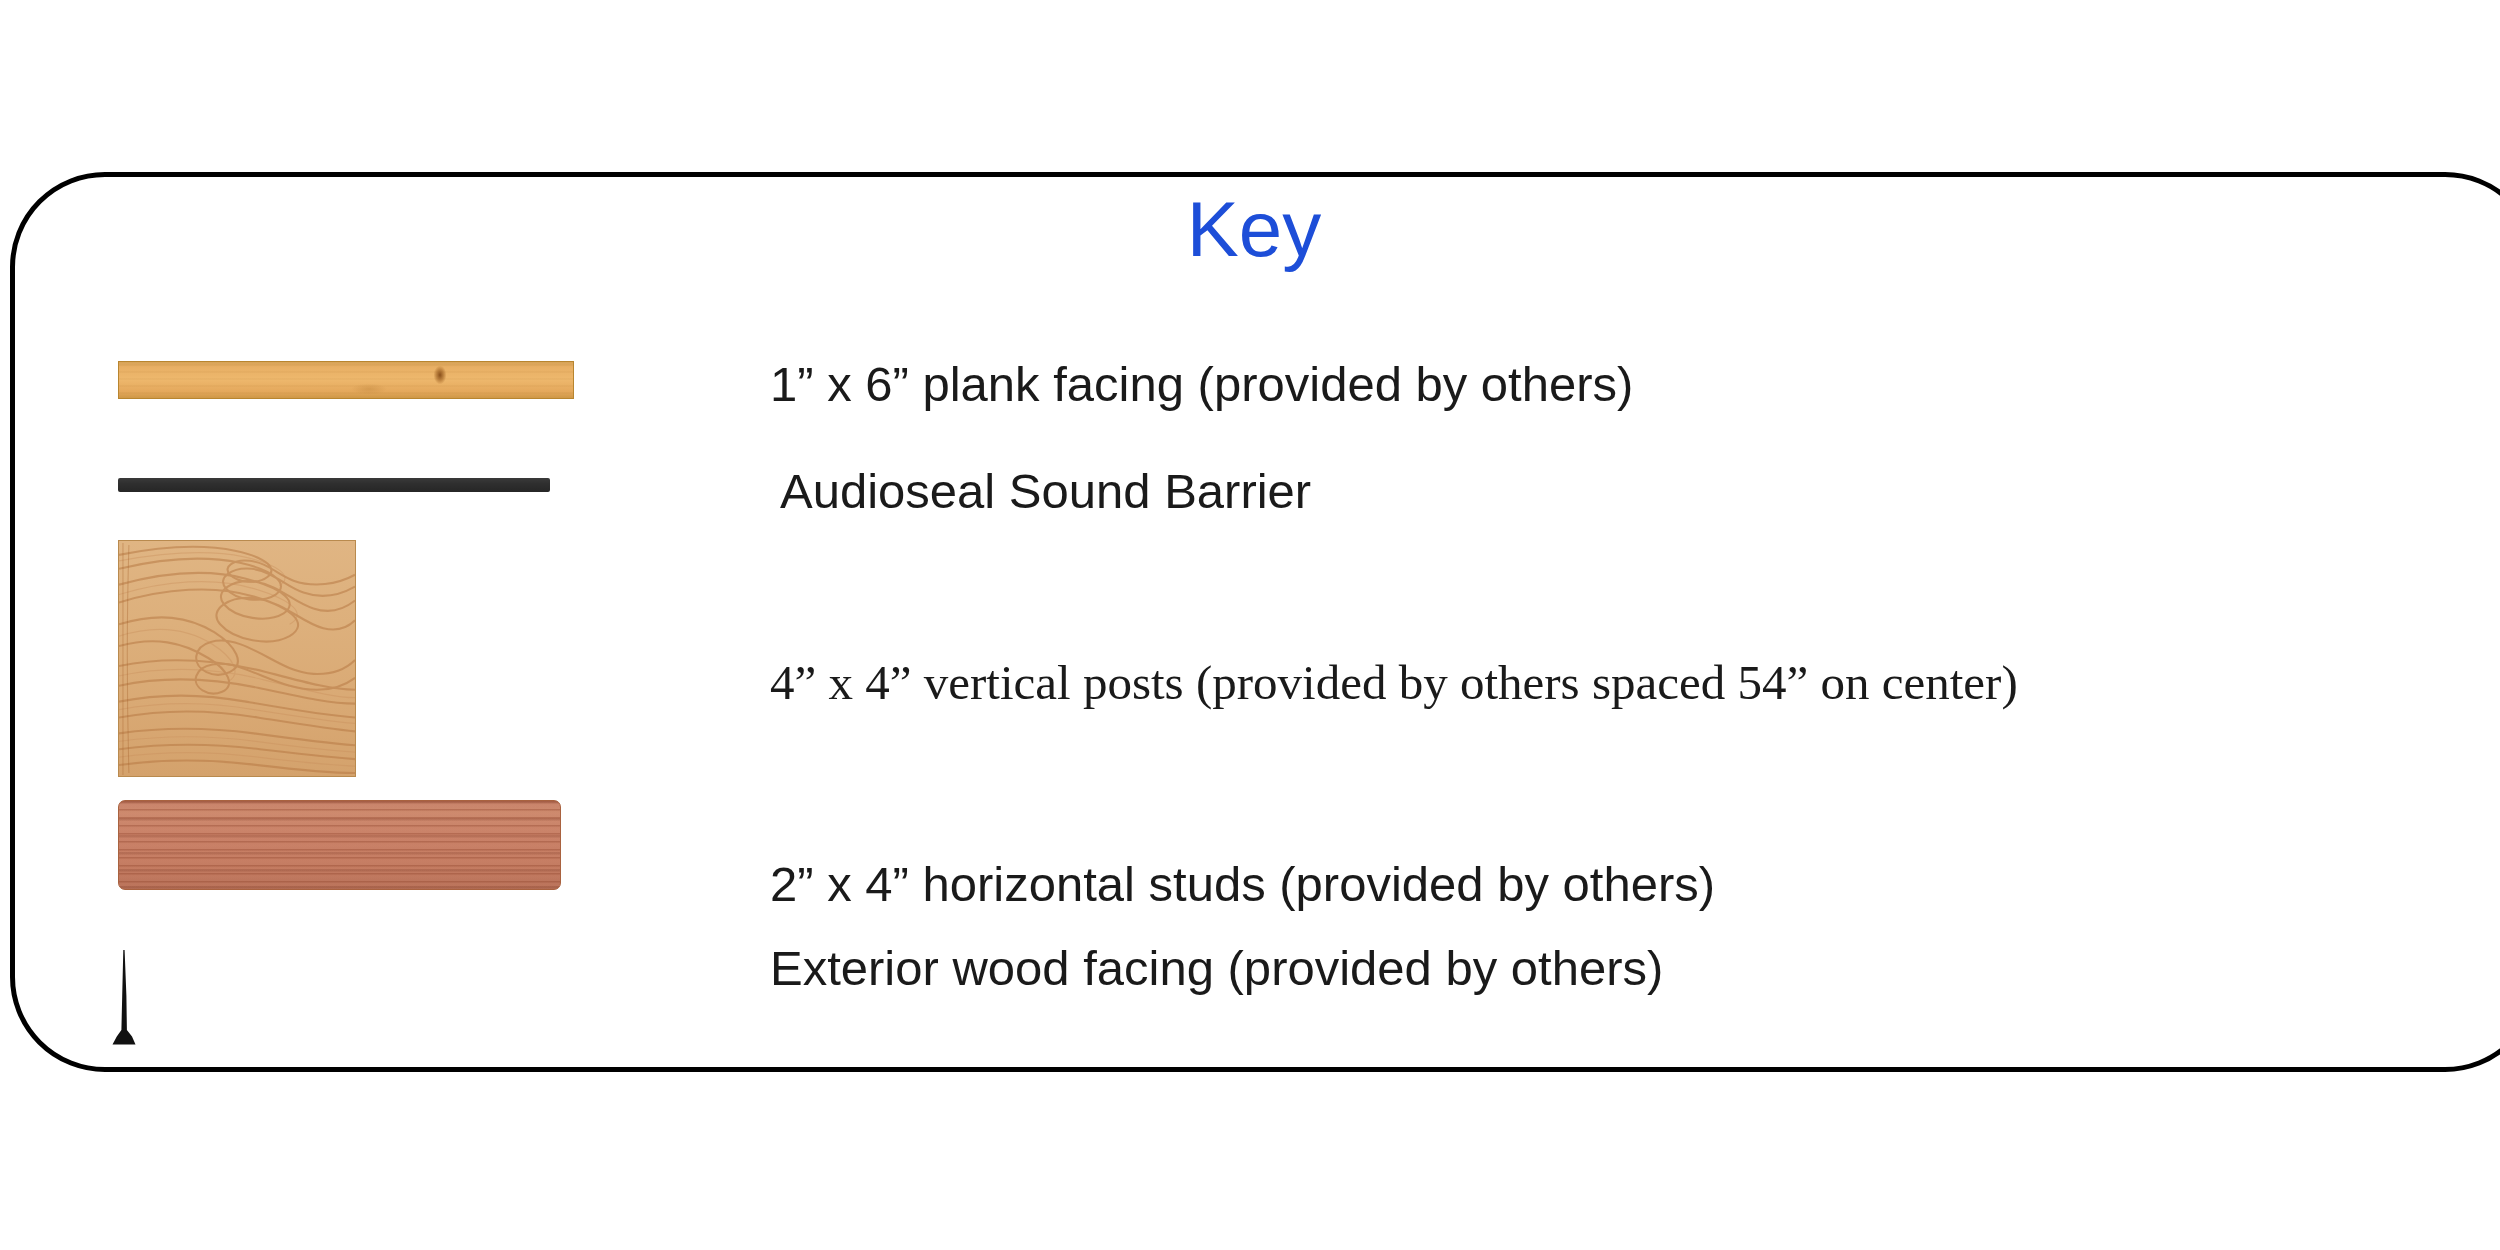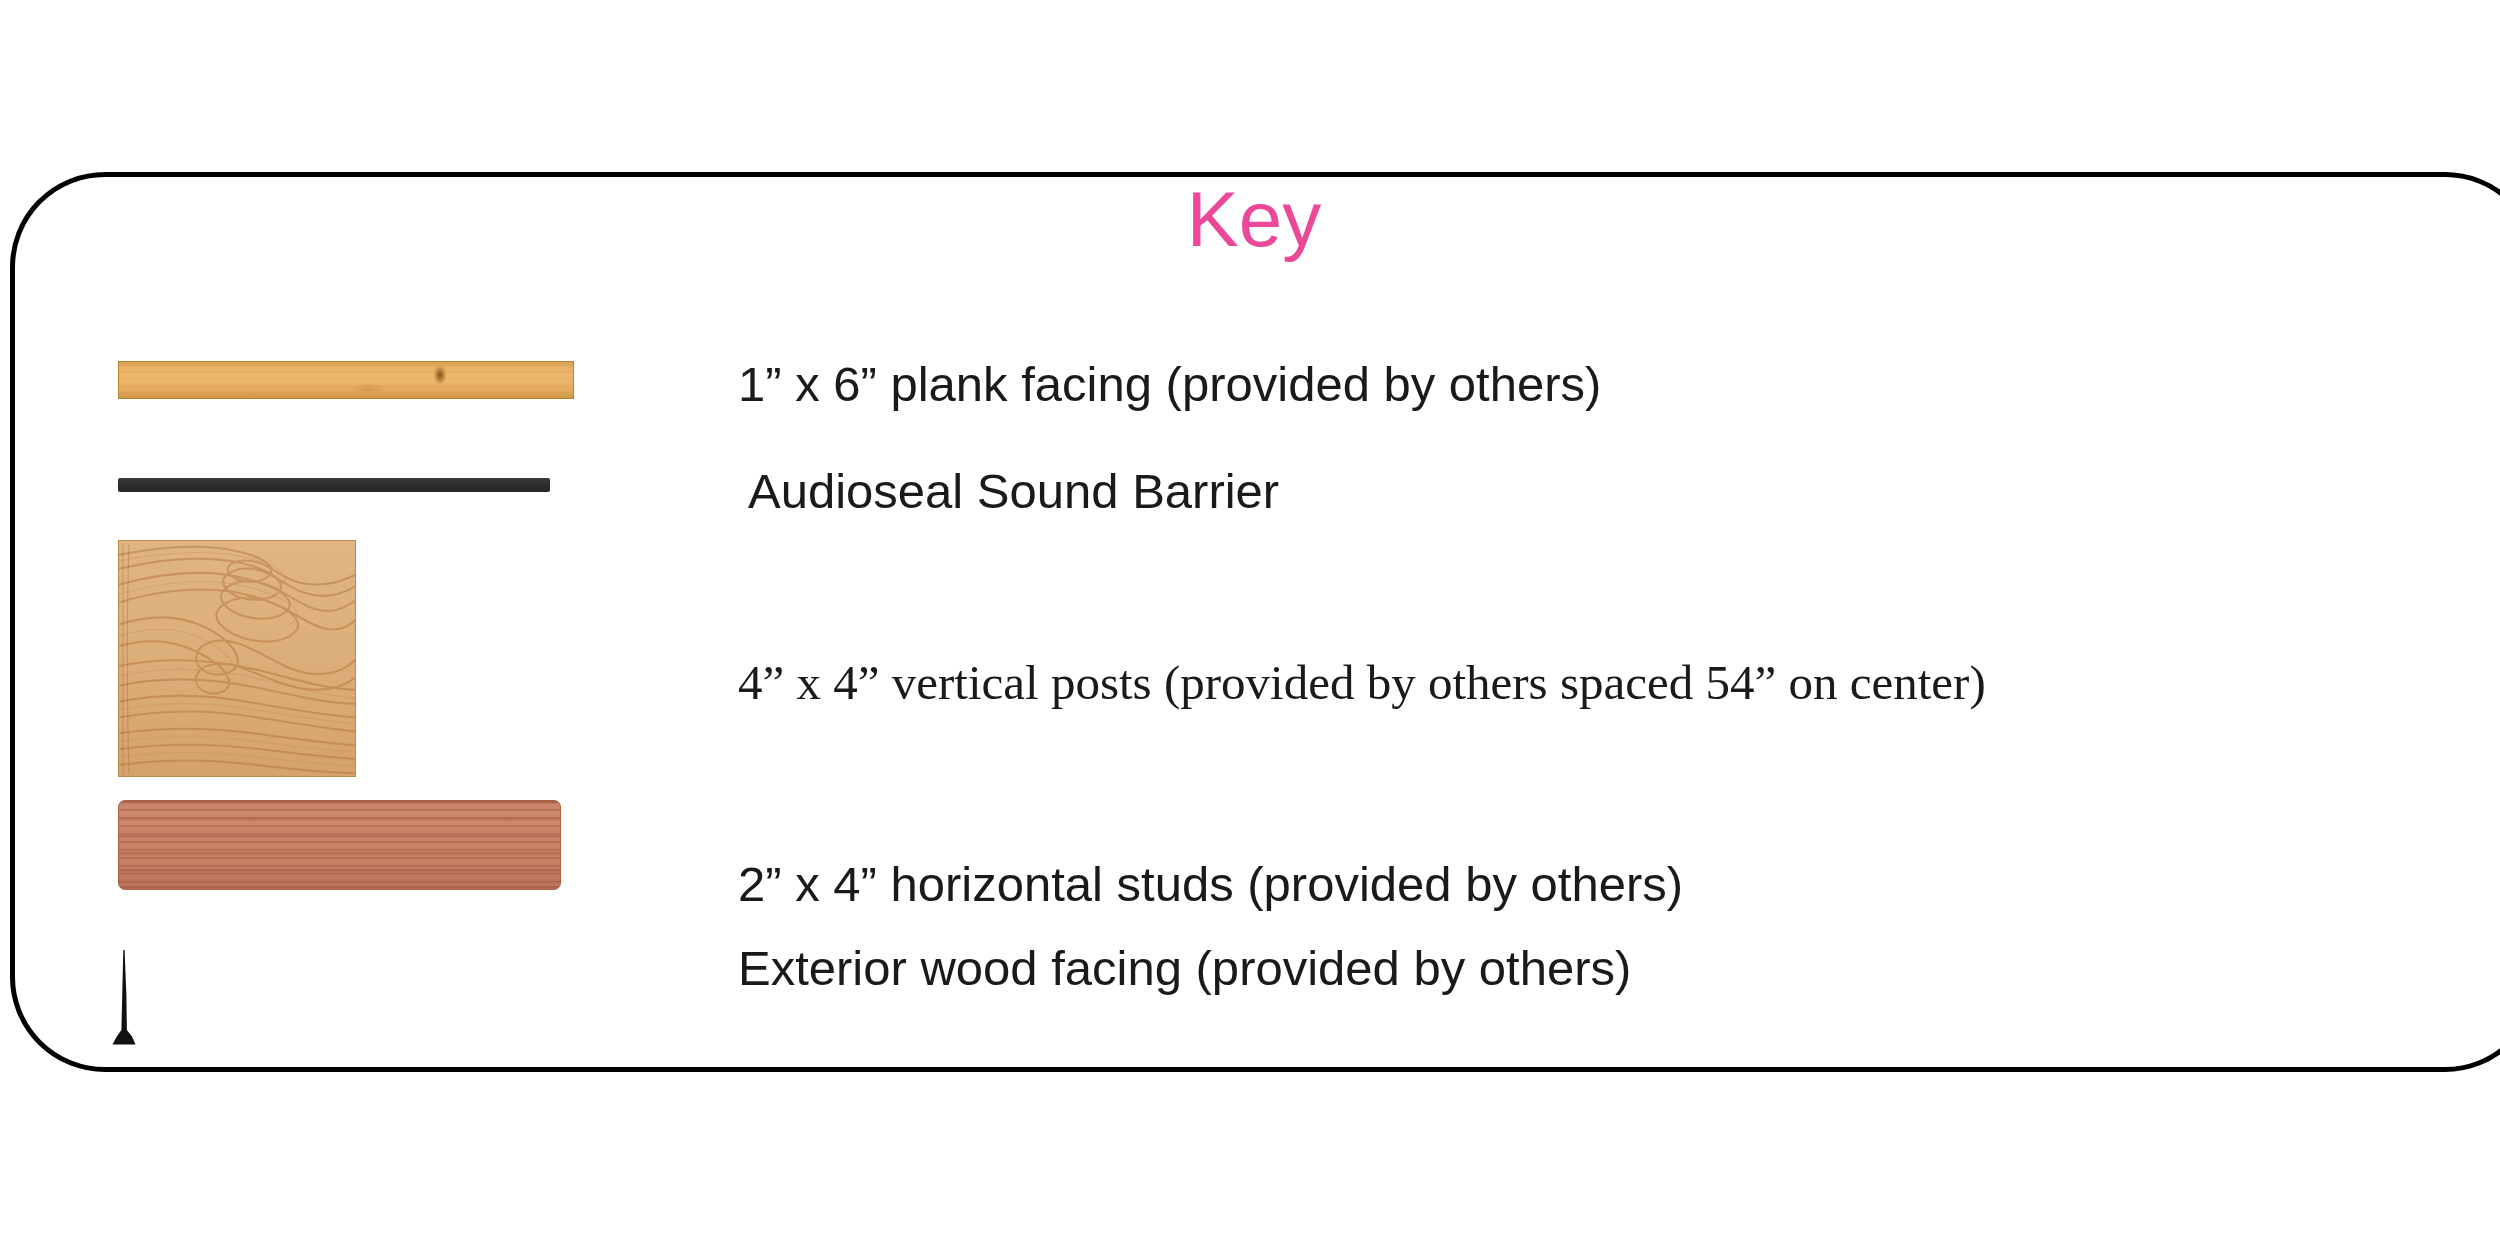--- a/index.html
+++ b/index.html
@@ -25,40 +25,41 @@
     box-sizing: border-box;
     border: 5px solid #000000;
     border-radius: 95px;
     background: #ffffff;
   }
 
   
   #key-title {
     position: absolute;
     left: 0;
-    top: 180px;
+    top: 190px;
     width: 2500px;
     text-align: center;
     font-size: 78px;
     line-height: 78px;
-    color: #ec4899;
+    color: #1d4ed8;
     letter-spacing: 0px;
     font-weight: 400;
   }
   
   #key-title span { display: inline-block; transform: translateX(4px); }
 
   
   .row-label {
     position: absolute;
     font-size: 49px;
     line-height: 52px;
     color: #1a1a1a;
     white-space: nowrap;
     font-weight: 400;
+    margin-left: 32px;
   }
 
   
   #swatch-plank {
     position: absolute;
     left: 118px;
     top: 361px;
     width: 456px;
     height: 38px;
     border: 1px solid #b8852f;

